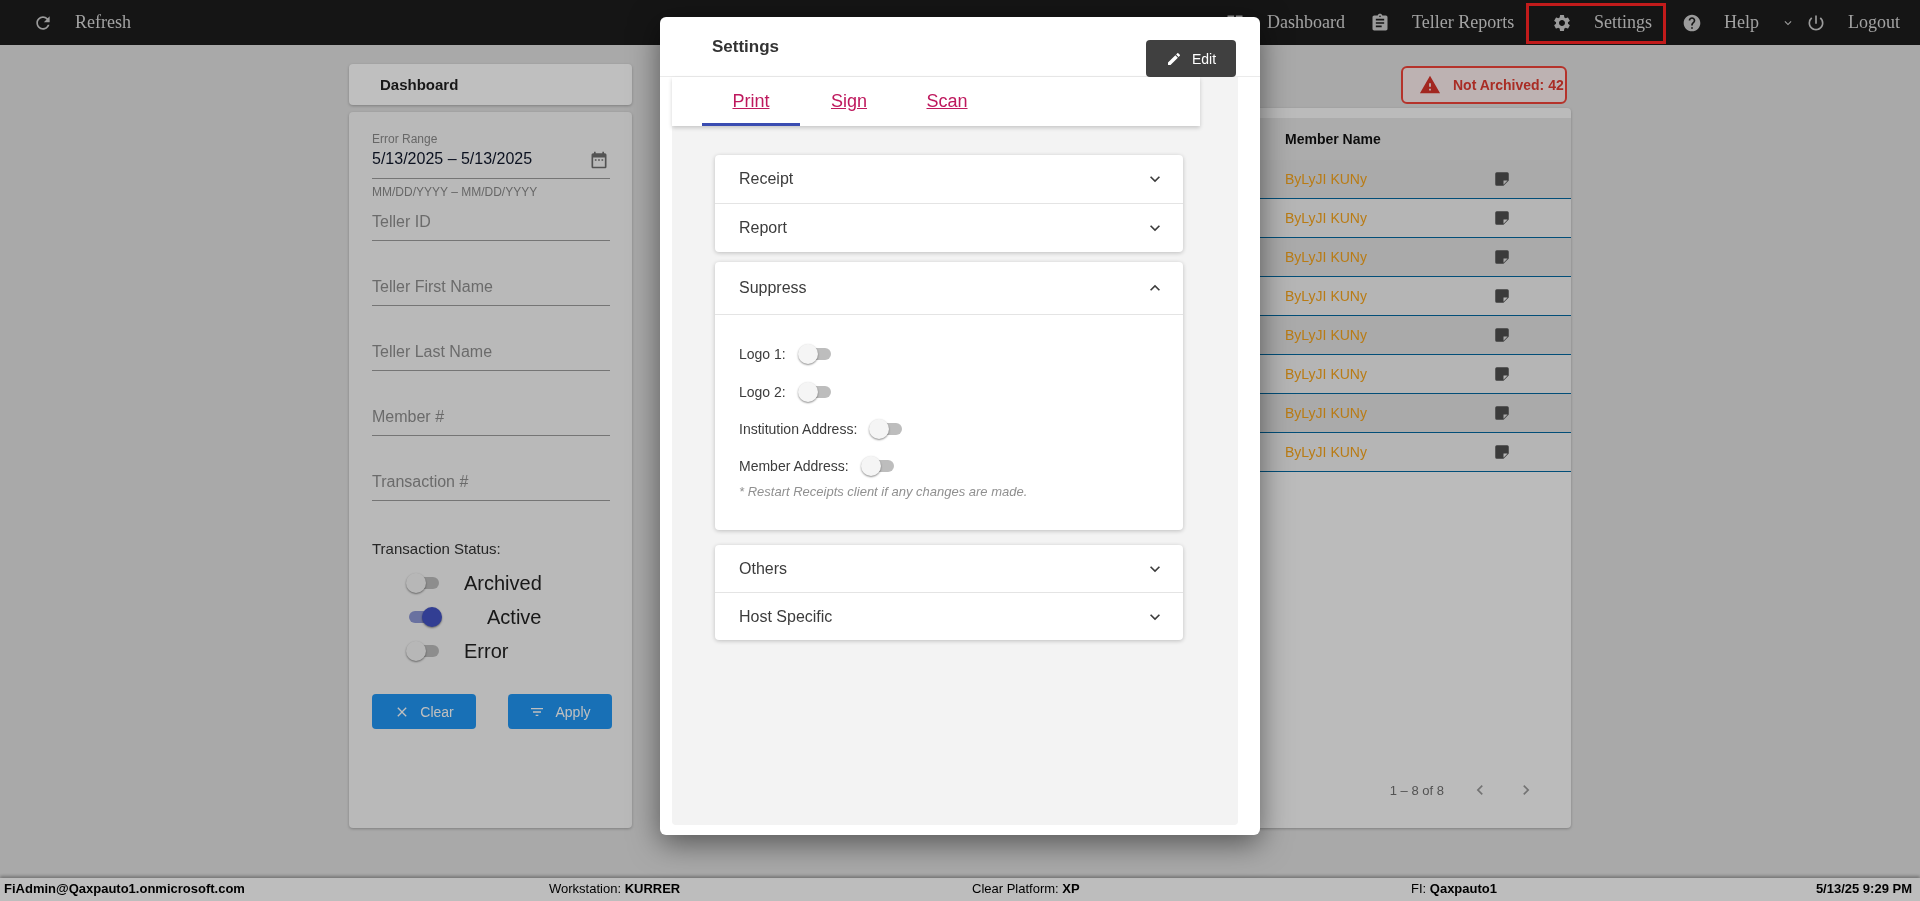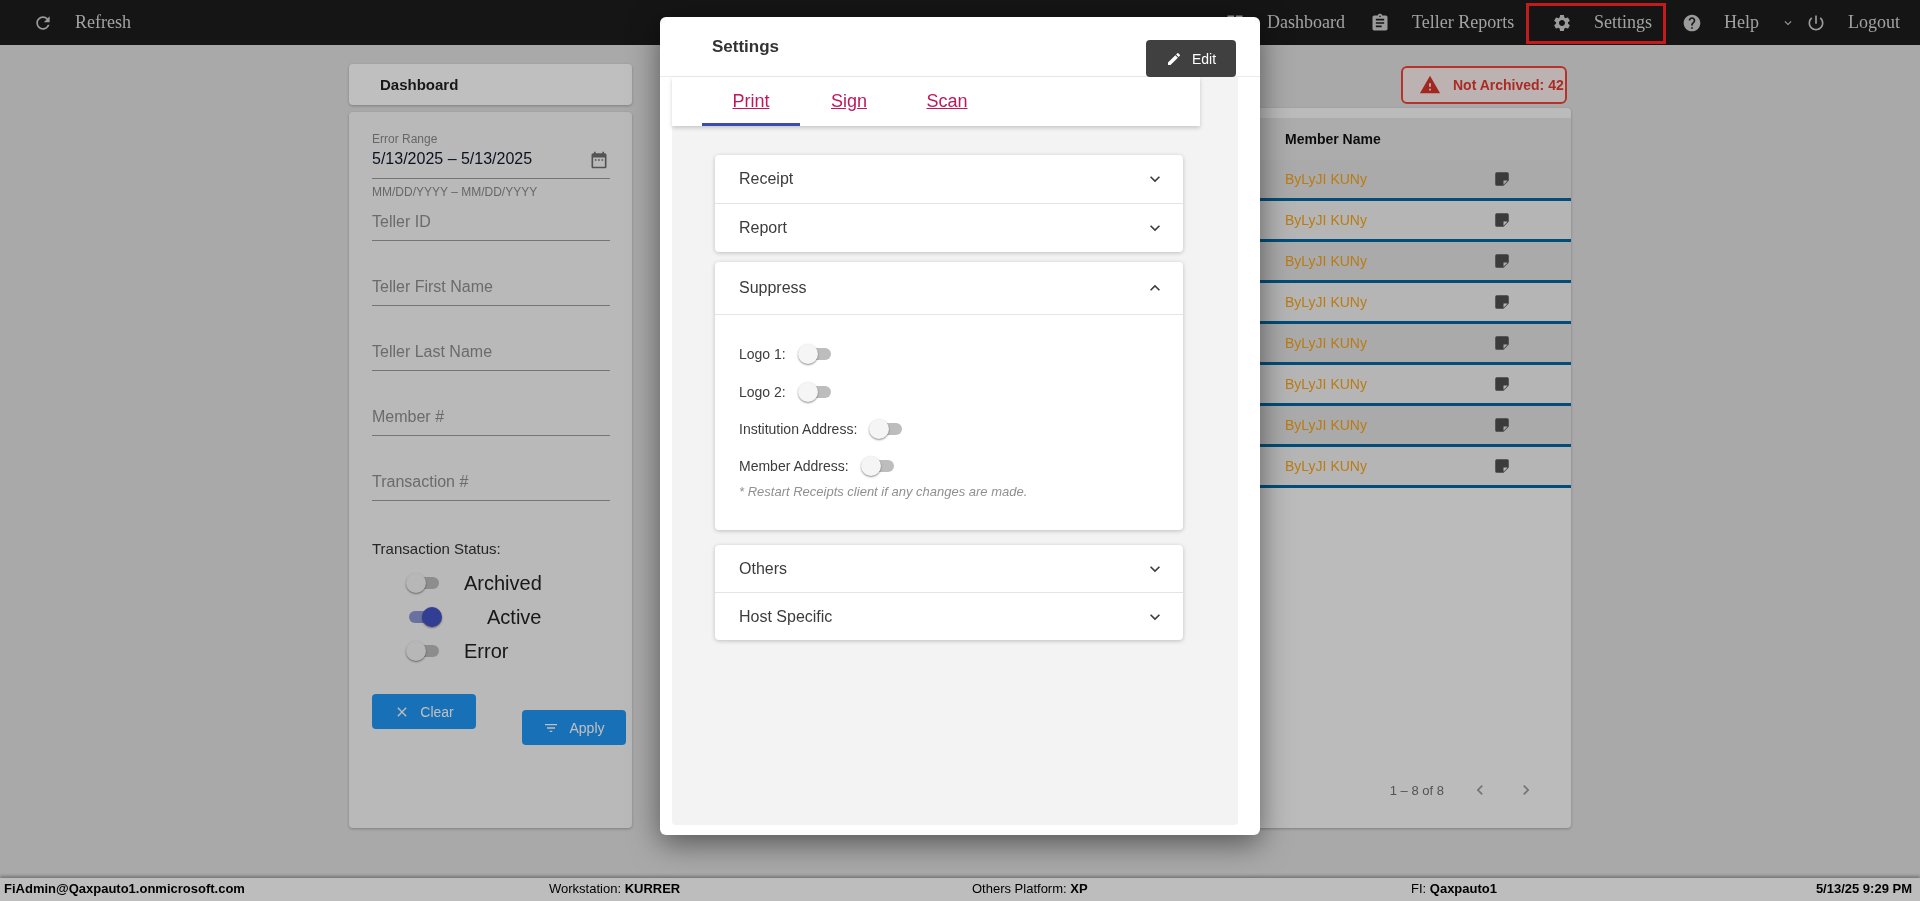--- a/index.html
+++ b/index.html
@@ -51,21 +51,21 @@
          background:#fceeee;display:flex;align-items:center;gap:12px;padding-left:16px;box-sizing:border-box;}
   .badge span{font-size:14px;font-weight:600;color:#e23b30;}
   .badge svg{fill:#d9342b;}
 
   .table-card{position:absolute;left:1240px;top:108px;width:331px;height:720px;background:#fafafa;
               border-radius:4px;box-shadow:0 1px 3px rgba(0,0,0,.25);}
   .tbl-header{position:absolute;left:0;top:10px;width:331px;height:42px;background:#e6e6e6;
               display:flex;align-items:center;border-bottom:1px solid #cfcfcf;}
   .tbl-header span{padding-left:45px;font-size:14px;font-weight:bold;color:#111;}
   .tbl-rows{position:absolute;left:0;top:52px;width:331px;}
-  .tbl-row{height:38px;display:flex;align-items:center;border-bottom:3px solid #0369a1;position:relative;cursor:pointer;}
+  .tbl-row{height:38px;display:flex;align-items:center;border-bottom:1px solid #0369a1;position:relative;cursor:pointer;}
   .tbl-row:nth-child(odd){background:#e3e3e3;}
   .tbl-row:nth-child(even){background:#f2f2f2;}
   .tbl-row .m-name{padding-left:45px;font-size:14px;color:#f7a51c;}
   .tbl-row .note{position:absolute;left:253px;top:10px;width:18px;height:18px;fill:#4f4f4f;}
   .pager{position:absolute;right:35px;top:672px;display:flex;align-items:center;gap:26px;color:#6f6f6f;font-size:13px;}
   .pager svg{fill:#9a9a9a;cursor:pointer;}
 
   
   .modal{position:absolute;left:660px;top:17px;width:600px;height:818px;background:#fff;border-radius:6px;
          box-shadow:0 8px 30px rgba(0,0,0,.5);z-index:50;}
@@ -192,21 +192,21 @@
         </span>
       <span class="t-label">Error</span>
     </div>
 
     <div class="f-btn" style="left:23px;">
       <svg width="16" height="16" viewBox="0 0 24 24">
           <path d="M19 6.41 17.59 5 12 10.59 6.41 5 5 6.41 10.59 12 5 17.59 6.41 19 12 13.41 17.59 19 19 17.59 13.41 12z"></path>
         </svg>
       <span>Clear</span>
     </div>
-    <div class="f-btn" style="left:173px;margin-top:16px;">
+    <div class="f-btn" style="left:159px;">
       <svg width="16" height="16" viewBox="0 0 24 24">
           <path d="M10 18h4v-2h-4v2zM3 6v2h18V6H3zm3 7h12v-2H6v2z"></path>
         </svg>
       <span>Apply</span>
     </div>
   </div>
 
   <div class="badge">
     <svg width="22" height="22" viewBox="0 0 24 24">
         <path d="M1 21h22L12 2 1 21zm12-3h-2v-2h2v2zm0-4h-2v-4h2v4z"></path>
@@ -370,18 +370,18 @@
         </div>
       </div>
     </div>
   </div>
 
   <div class="red-box"></div>
 
   <div class="statusbar">
     <span class="sb-item" style="left:4px;font-weight:bold;">FiAdmin@Qaxpauto1.onmicrosoft.com</span>
     <span class="sb-item" style="left:549px;"><span>Workstation:</span> <b>KURRER</b></span>
-    <span class="sb-item" style="left:972px;"><span>Others Platform:</span> <b>XP</b></span>
+    <span class="sb-item" style="left:972px;"><span>Clear Platform:</span> <b>XP</b></span>
     <span class="sb-item" style="left:1411px;"><span>FI:</span> <b>Qaxpauto1</b></span>
     <span class="sb-item" style="right:8px;font-weight:bold;">5/13/25 9:29 PM</span>
   </div>
 
 </div>
 
 </body></html>

